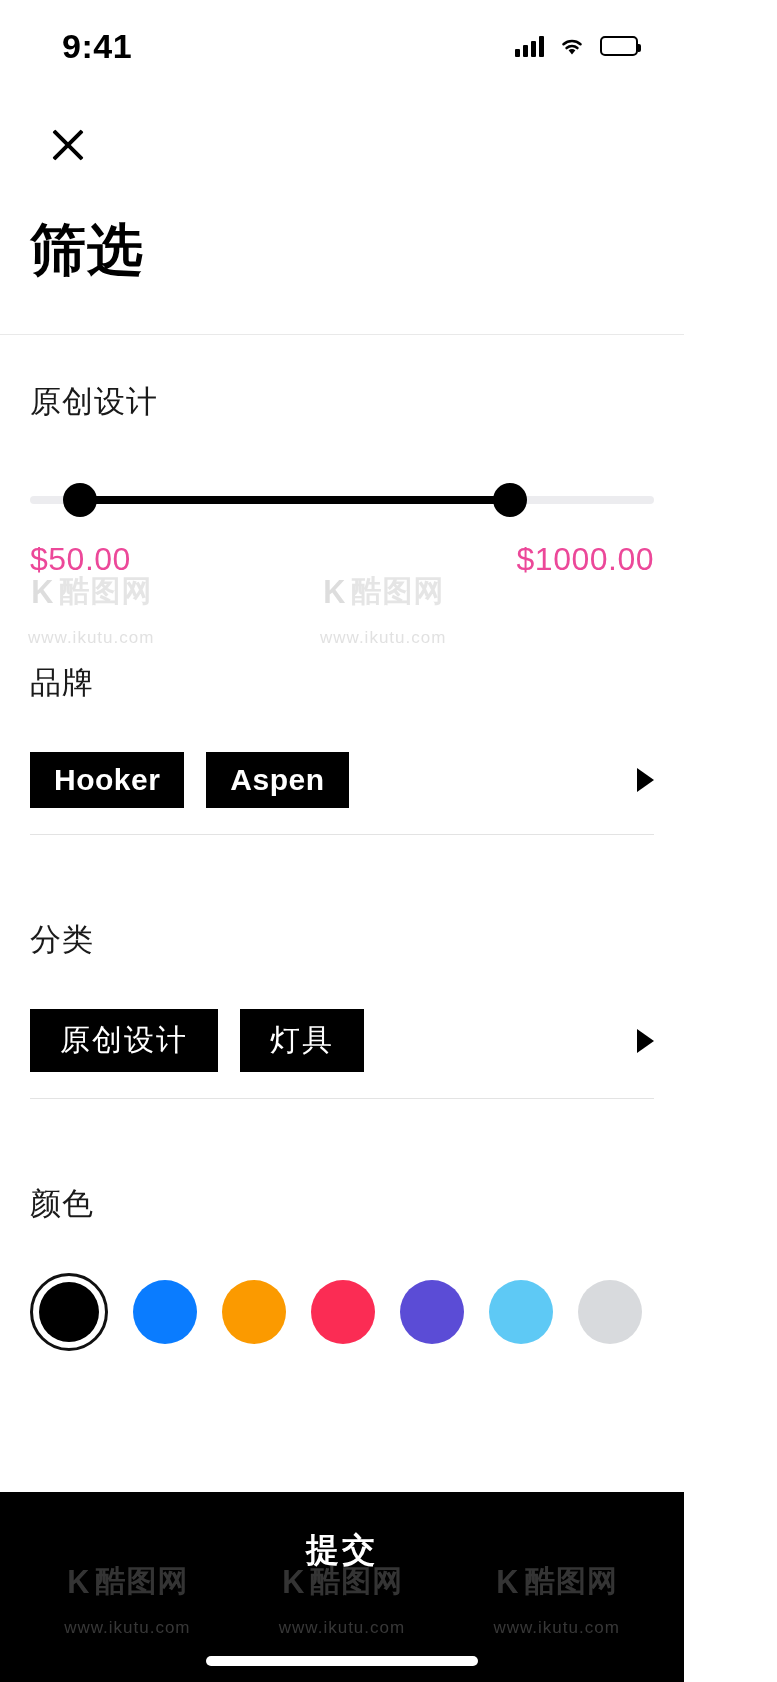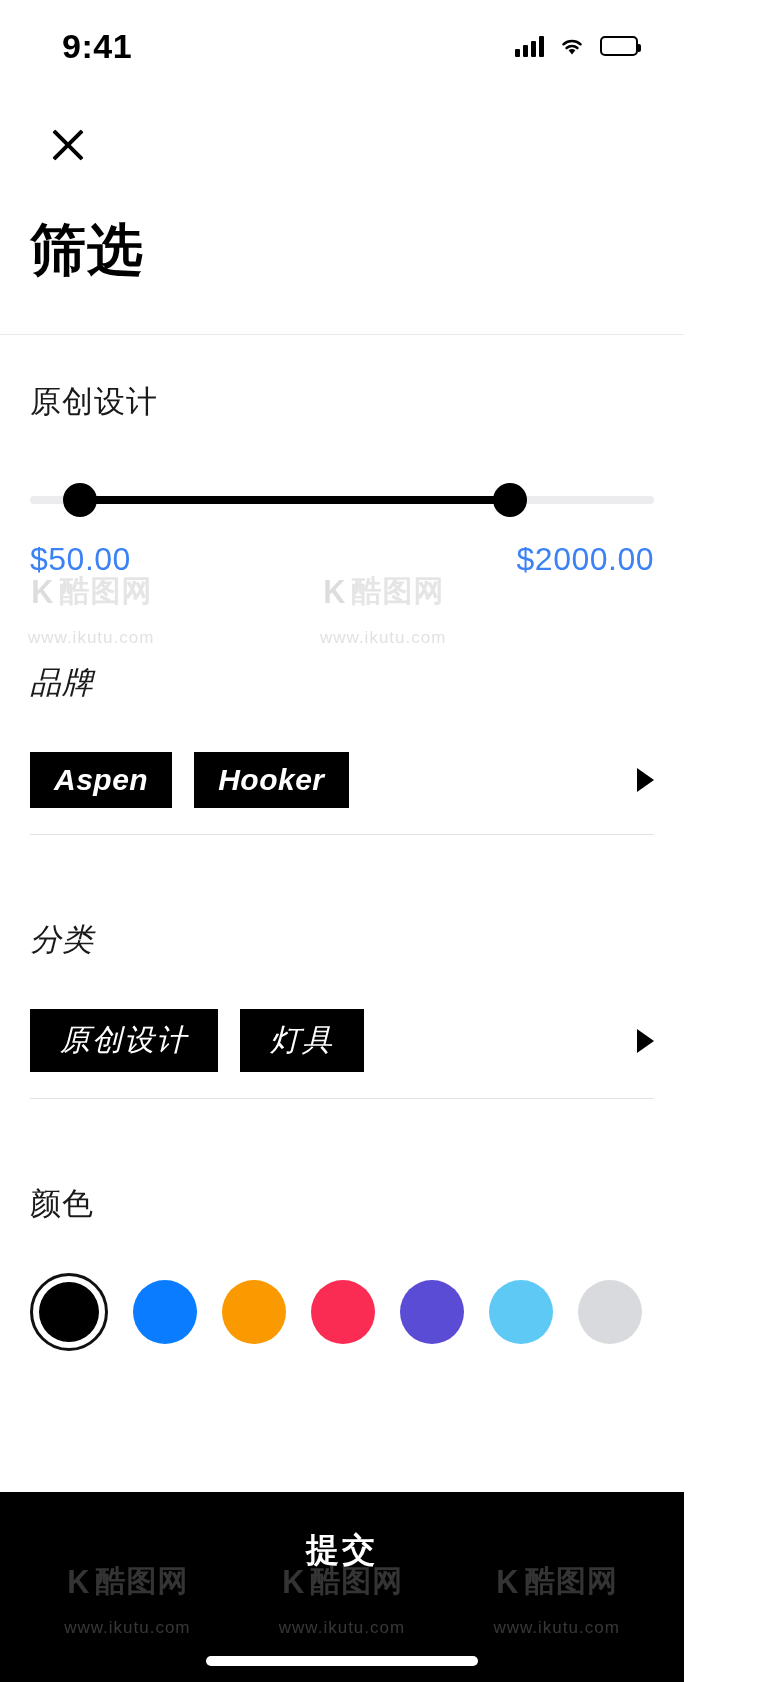--- a/index.html
+++ b/index.html
@@ -88,25 +88,25 @@
   }
   .slider-fill {
     position:absolute; top:7px; height:8px; background:#000; border-radius:4px;
   }
   .slider-knob {
     position:absolute; top:-6px; width:34px; height:34px;
     background:#000; border-radius:50%; cursor:pointer;
   }
   .price-values {
     margin-top:30px; display:flex; justify-content:space-between;
-    font-size:32px; color:#3b82f6; letter-spacing:0.5px;
-  }
-
-  
-  .chip-block { padding-top:84px;font-style:italic; }
+    font-size:32px; color:#ec4899; letter-spacing:0.5px;
+  }
+
+  
+  .chip-block { padding-top:84px; }
   .chip-row {
     margin-top:48px;
     display:flex; align-items:center; gap:22px;
     position:relative;
   }
   .chip {
     background:#000; color:#fff;
     font-size:30px; font-weight:700;
     padding:11px 24px; white-space:nowrap;
     cursor:pointer; position:relative;
@@ -214,29 +214,29 @@
     <div class="section price-block">
       <div class="section-label">原创设计</div>
       <div class="slider-wrap">
         <div class="slider-track"></div>
         <div class="slider-fill" id="sliderFill" style="left: 8%; right: 23%;"></div>
         <div class="slider-knob" id="knobMin" style="left: calc(8% - 17px);"></div>
         <div class="slider-knob" id="knobMax" style="left: calc(77% - 17px);"></div>
       </div>
       <div class="price-values">
         <span>$50.00</span>
-        <span>$2000.00</span>
+        <span>$1000.00</span>
       </div>
     </div>
 
     <div class="section chip-block">
       <div class="section-label">品牌</div>
       <div class="chip-row">
+        <span class="chip">Hooker</span>
         <span class="chip">Aspen</span>
-        <span class="chip">Hooker</span>
         <span class="chip-more"></span>
       </div>
       <div class="chip-rule"></div>
     </div>
 
     <div class="section chip-block">
       <div class="section-label">分类</div>
       <div class="chip-row">
         <span class="chip cn">原创设计</span>
         <span class="chip cn">灯具</span>

